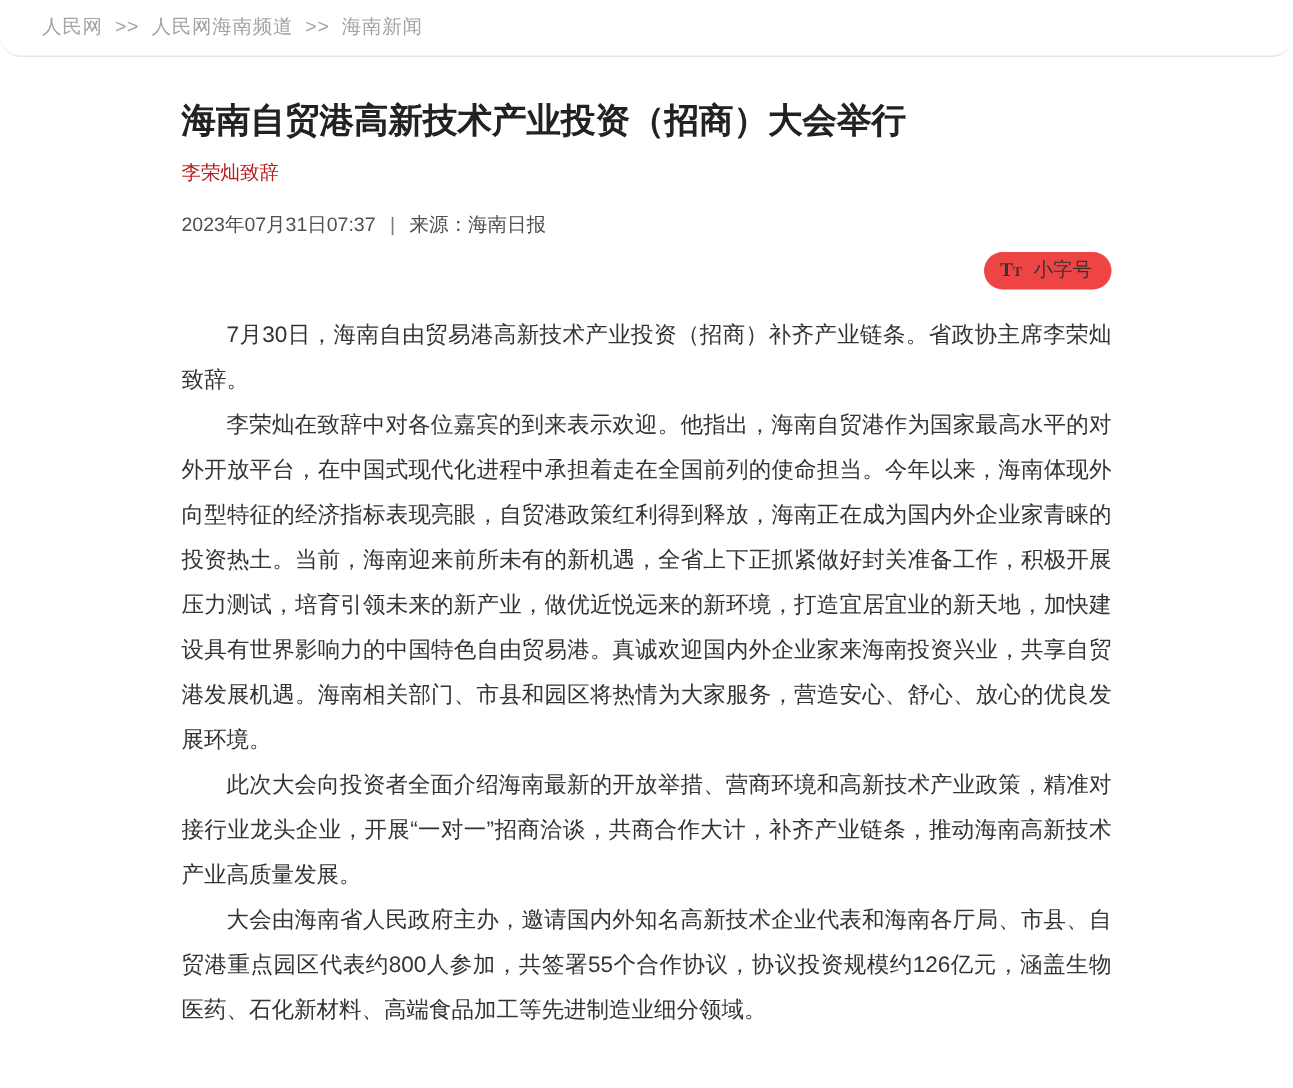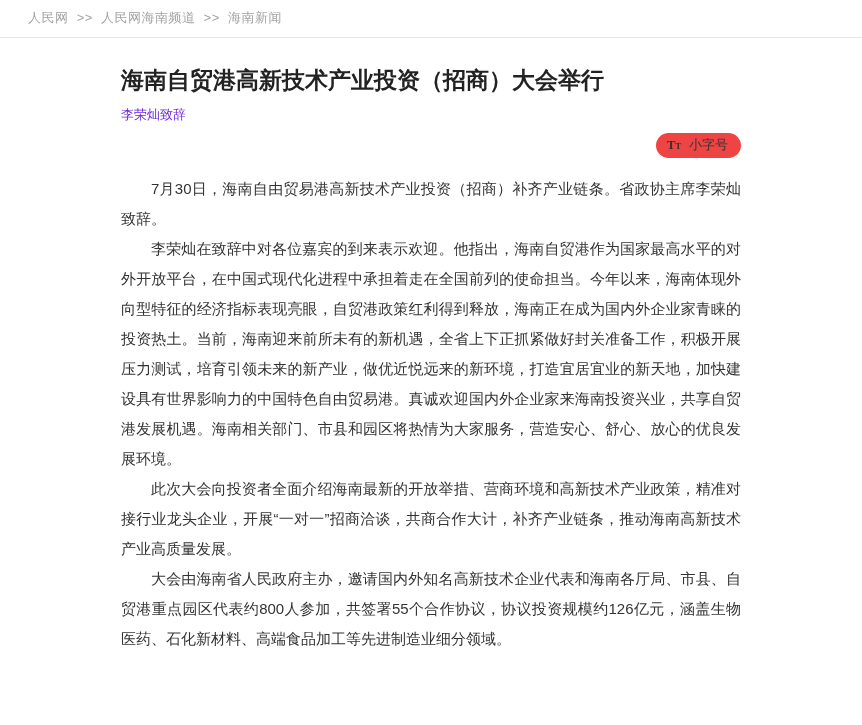--- a/index.html
+++ b/index.html
@@ -1,15 +1,15 @@
 <!DOCTYPE html>
 <html><head>
 <meta charset="utf-8">
 <style>
-  * { box-sizing: border-box; }
+  * { box-sizing: border-box; border-radius: 14px; }
   html, body { margin: 0; padding: 0; }
   body {
     width: 862px;
     height: 725px;
     background: #ffffff;
     overflow: hidden;
     font-family: "Liberation Sans", "DejaVu Sans", sans-serif;
   }
 
   
@@ -42,21 +42,21 @@
     margin: 27px 0 0 0;
     font-size: 23px;
     font-weight: bold;
     color: #222222;
     line-height: 30px;
   }
 
   .article-subtitle {
     margin-top: 11px;
     font-size: 13px;
-    color: #6d28d9;
+    color: #b91c1c;
   }
 
   .article-meta {
     margin-top: 17px;
     font-size: 13px;
     color: #4f4f4f;
   }
   .article-meta .meta-sep { margin: 0 6px; color: #7a7a7a; }
   .article-meta .meta-source { color: #4f4f4f; }
 
@@ -107,20 +107,25 @@
   <a class="crumb">人民网海南频道</a>
   <span class="crumb-sep">&gt;&gt;</span>
   <a class="crumb">海南新闻</a>
 </div>
 
 <div class="article">
 
   <div class="article-header">
     <h1 class="article-title">海南自贸港高新技术产业投资（招商）大会举行</h1>
     <div class="article-subtitle">李荣灿致辞</div>
+    <div class="article-meta">
+      <span class="meta-date">2023年07月31日07:37</span>
+      <span class="meta-sep">|</span>
+      <span class="meta-source">来源：海南日报</span>
+    </div>
   </div>
 
   <div class="toolbar-row">
     <button class="font-size-btn">
       <span class="tt-icon"><span class="t-big">T</span><span class="t-small">T</span></span>
       <span>小字号</span>
     </button>
   </div>
 
   <div class="article-body">

